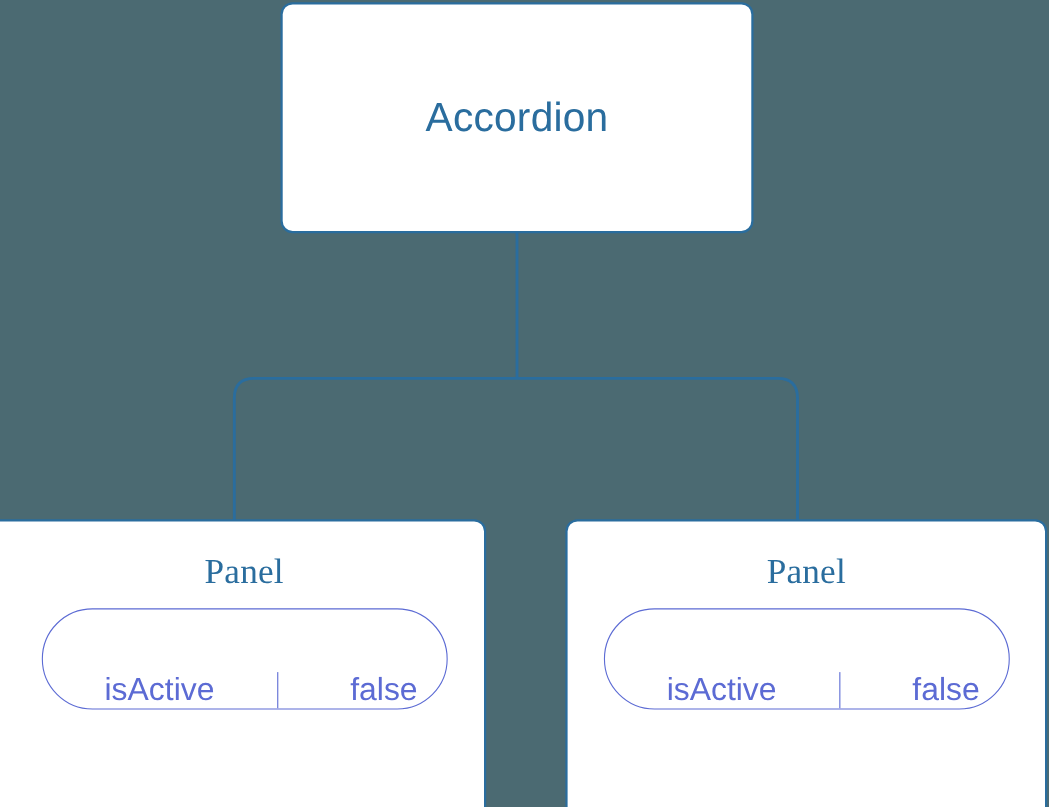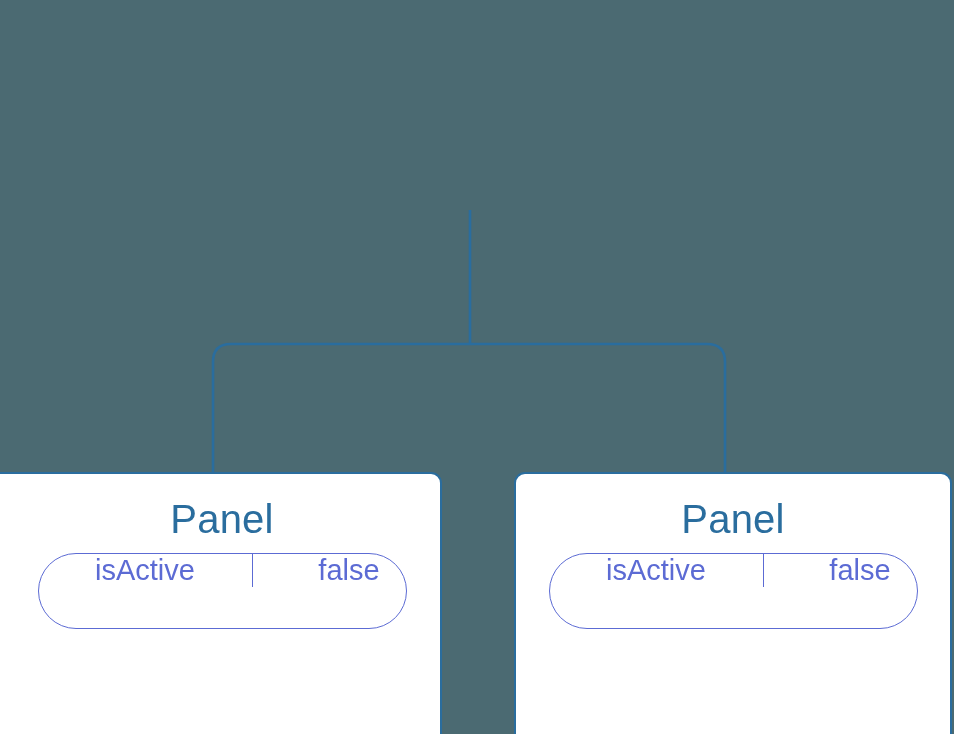--- a/index.html
+++ b/index.html
@@ -72,35 +72,36 @@
   }
   #panel-node-0 {
     left: -12px;             
     width: 454px;
   }
   #panel-node-1 {
     left: 514px;
     width: 438px;
   }
   .panel-node .node-title {
-    font-size: 40px;
+    font-size: 32px;
     line-height: 38px;
+    font-family: Liberation Serif, serif;
   }
   
   #panel-node-0 .node-title { padding-left: 14px; }
 
   
   .props-pill {
     margin-top: 15px;
-    height: 76px;
+    height: 92px;
     border: 1.6px solid #5c6bd4;
     border-radius: 50px;
     box-sizing: border-box;
     display: flex;
-    align-items: flex-start;
+    align-items: flex-end;
     overflow: hidden;
   }
   #panel-node-0 .props-pill { width: 369px; margin-left: 14px; }
   #panel-node-1 .props-pill { width: 369px; }
 
   .prop-cell {
     display: flex;
     align-items: center;
     justify-content: center;
     color: #5c6bd4;
@@ -123,20 +124,23 @@
 
   <svg id="edges" viewBox="0 0 954 734" width="954" height="734" fill="none">
 
     <path d="M470 210 L470 344" stroke="#2a6d9e" stroke-width="2.6" fill="none" stroke-linecap="butt"></path>
 
     <path d="M470 344 L231 344 Q213 344 213 362 L213 474" stroke="#2a6d9e" stroke-width="2.6" fill="none" stroke-linecap="butt"></path>
 
     <path d="M470 344 L707 344 Q725 344 725 362 L725 474" stroke="#2a6d9e" stroke-width="2.6" fill="none" stroke-linecap="butt"></path>
   </svg>
 
+  <div class="node" id="root-node">
+    <div class="node-title">Accordion</div>
+  </div>
 
   <div class="node panel-node" id="panel-node-0">
     <div class="node-title">Panel</div>
     <div class="props-pill">
       <div class="prop-cell prop-key">isActive</div>
       <div class="prop-cell prop-value">false</div>
     </div>
   </div>
 
   <div class="node panel-node" id="panel-node-1">

